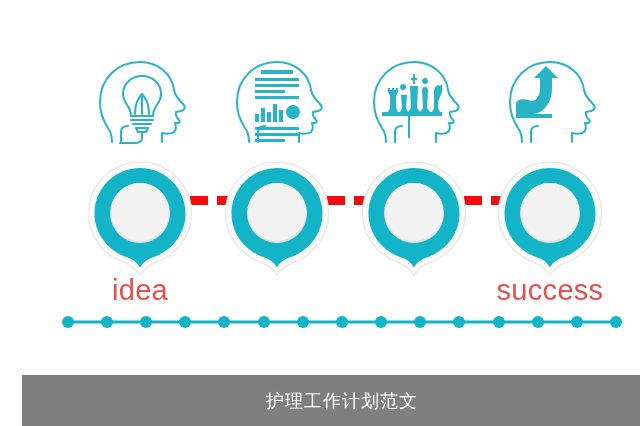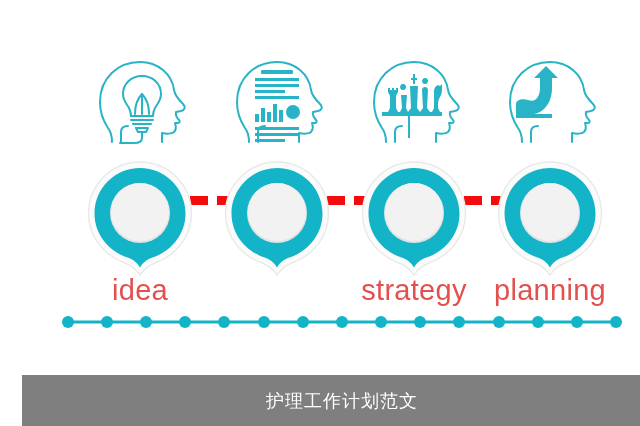--- a/index.html
+++ b/index.html
@@ -280,22 +280,21 @@
         <path d="M56 10 C30.9 10 10.5 30.4 10.5 55.5 C10.5 75.6 23.6 92.6 43.5 99.6 C49.5 101.8 53 104.5 56 109.5 C59 104.5 62.5 101.8 68.5 99.6 C88.4 92.6 101.5 75.6 101.5 55.5 C101.5 30.4 81.1 10 56 10 Z" fill="#14b4c8"></path>
         <circle cx="56" cy="55" r="30" fill="#e3e3e3"></circle>
         <circle cx="56" cy="54" r="29" fill="#f2f2f2"></circle>
       </svg>
     </div>
 
   </div>
 
   <div class="labels">
     <div class="step-label" style="left:28px;">idea</div>
-    <div class="step-label" style="left:302px;">strategy</div>
-    <div class="step-label" style="left:438px;">planning</div>
+    <div class="step-label" style="left:438px;">success</div>
   </div>
 
   <div class="rail">
     <svg width="640" height="18" viewBox="0 0 640 18">
       <line x1="46" y1="9" x2="594" y2="9" stroke="#14b4c8" stroke-width="3"></line>
       <g fill="#14b4c8">
         <circle cx="46" cy="9" r="6"></circle>
         <circle cx="85" cy="9" r="6"></circle>
         <circle cx="124" cy="9" r="6"></circle>
         <circle cx="163" cy="9" r="6"></circle>

